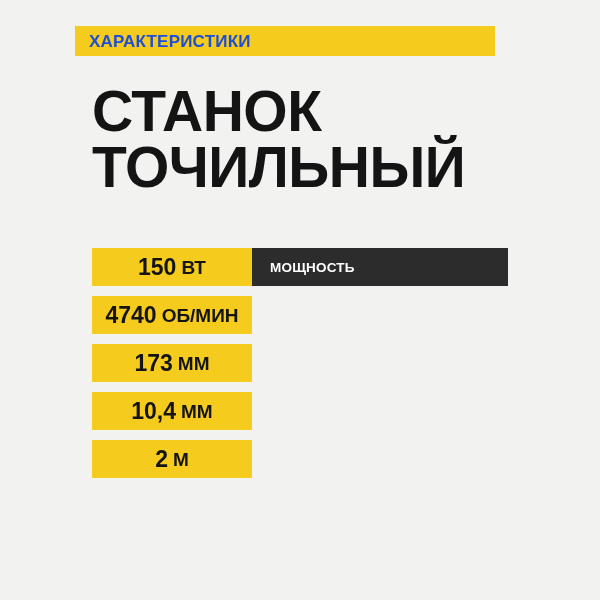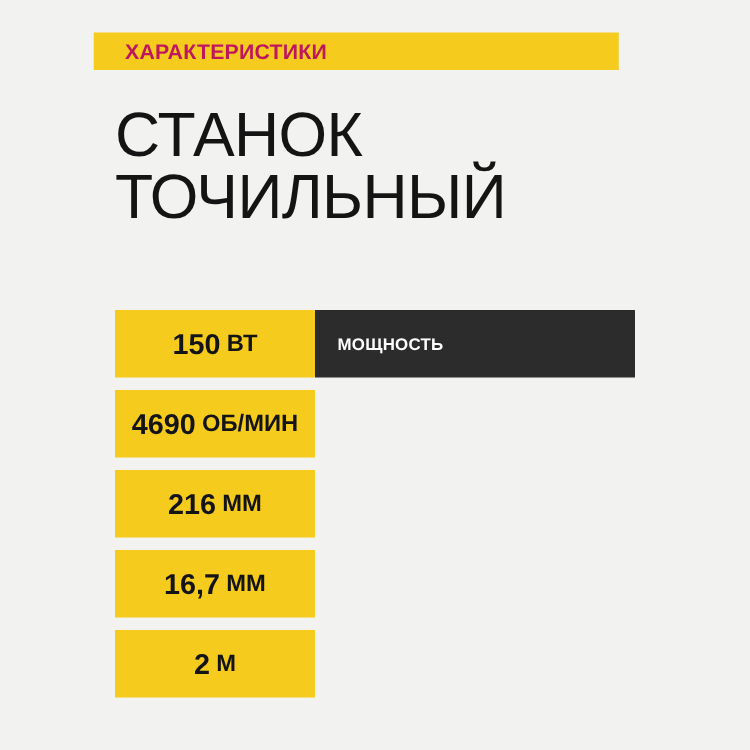--- a/index.html
+++ b/index.html
@@ -27,53 +27,53 @@
     top: 26px;
     width: 420px;
     height: 30px;
     background: #f5cb1d;
     display: flex;
     align-items: center;
   }
   .badge-text {
     font-size: 17px;
     font-weight: bold;
-    color: #be185d;
+    color: #1d4ed8;
     letter-spacing: 0.2px;
-    padding-left: 25px;
+    padding-left: 14px;
     text-transform: uppercase;
     line-height: 1;
   }
   
   .title {
     position: absolute;
     left: 92px;
     top: 84px;
     width: 470px;
-    font-size: 50px;
-    font-weight: normal;
+    font-size: 57px;
+    font-weight: bold;
     line-height: 0.98;
     color: #141414;
     text-transform: uppercase;
     letter-spacing: -0.5px;
   }
   .title-line {
     display: block;
   }
   
   .specs {
     position: absolute;
     left: 92px;
     top: 248px;
     width: 416px;
   }
   .spec-row {
     display: flex;
     align-items: stretch;
-    height: 54px;
+    height: 38px;
     margin-bottom: 10px;
   }
   .spec-value {
     width: 160px;
     background: #f5cb1d;
     color: #141414;
     display: flex;
     align-items: center;
     justify-content: center;
     white-space: nowrap;
@@ -122,35 +122,35 @@
     <div class="spec-row">
       <div class="spec-value">
         <span class="spec-num">150</span>
         <span class="spec-unit">Вт</span>
       </div>
       <div class="spec-label">Мощность</div>
     </div>
 
     <div class="spec-row">
       <div class="spec-value">
-        <span class="spec-num">4690</span>
+        <span class="spec-num">4740</span>
         <span class="spec-unit">Об/мин</span>
       </div>
     </div>
 
     <div class="spec-row">
       <div class="spec-value">
-        <span class="spec-num">216</span>
+        <span class="spec-num">173</span>
         <span class="spec-unit">мм</span>
       </div>
     </div>
 
     <div class="spec-row">
       <div class="spec-value">
-        <span class="spec-num">16,7</span>
+        <span class="spec-num">10,4</span>
         <span class="spec-unit">мм</span>
       </div>
     </div>
 
     <div class="spec-row">
       <div class="spec-value">
         <span class="spec-num">2</span>
         <span class="spec-unit">м</span>
       </div>
     </div>

